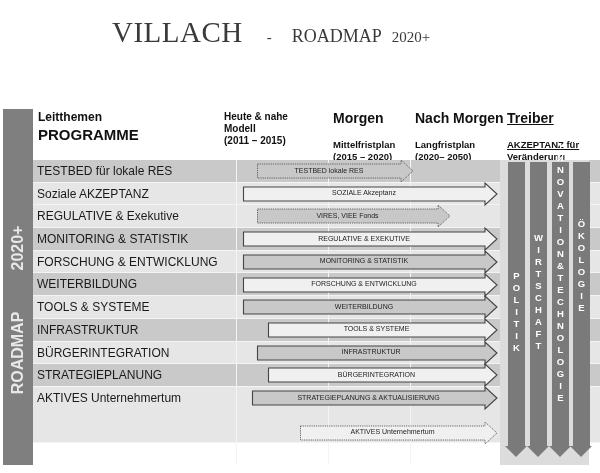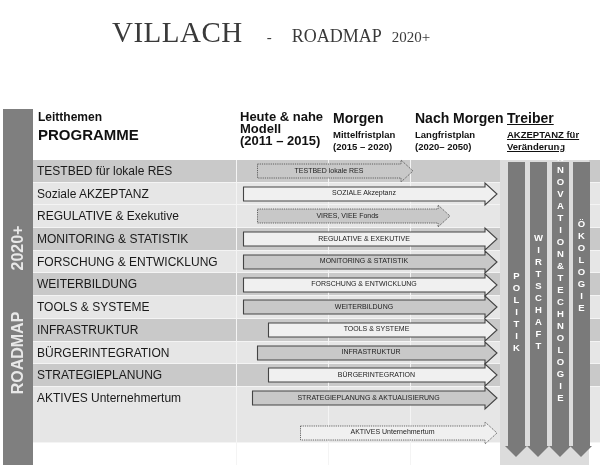--- a/index.html
+++ b/index.html
@@ -9,25 +9,25 @@
   .title .dash { font-size: 15px; margin: 0 20px 0 24px; }
   .title .small { font-size: 18px; }
   .title .year { font-size: 15px; margin-left: 10px; }
 
   .sidebar { position: absolute; left: 3px; top: 109px; width: 30px; height: 356px; background: #7f7f7f; }
   .sidebar .vt { position: absolute; left: 50%; transform-origin: center; transform: translateX(-50%) rotate(-90deg); color: #e8e8e8; font-weight: bold; font-size: 16px; white-space: nowrap; }
 
   .hdr { position: absolute; color: #111; font-weight: bold; }
   .leit { left: 38px; top: 110px; font-size: 12px; }
   .prog { left: 38px; top: 126px; font-size: 15px; }
-  .h1 { left: 240px; top: 111px; font-size: 13px; line-height: 12px; }
+  .h1 { left: 224px; top: 111px; font-size: 10px; line-height: 12px; }
   .h2 { left: 333px; top: 110px; }
   .h3 { left: 415px; top: 110px; }
   .h4 { left: 507px; top: 110px; text-decoration: underline; }
-  .h-big { font-size: 14px; display: block; margin-bottom: 3px; }
+  .h-big { font-size: 14px; display: block; margin-bottom: 13px; }
   .h-sub { font-size: 9.5px; line-height: 12px; display: block; }
 
   .rows { position: absolute; left: 33px; top: 160px; width: 600px; }
   .row { position: relative; height: 22.7px; border-bottom: 1px solid #f4f4f4; }
   .row.dark { background: #c9c9c9; }
   .row.light { background: #e6e6e6; }
   .row.last { height: 56px; background: #e6e6e6; }
   .row .lbl { position: absolute; left: 4px; top: 4px; font-size: 12px; color: #1a1a1a; white-space: nowrap; }
   .vline { position: absolute; top: 160px; width: 1px; height: 305px; background: #f4f4f4; }
 

